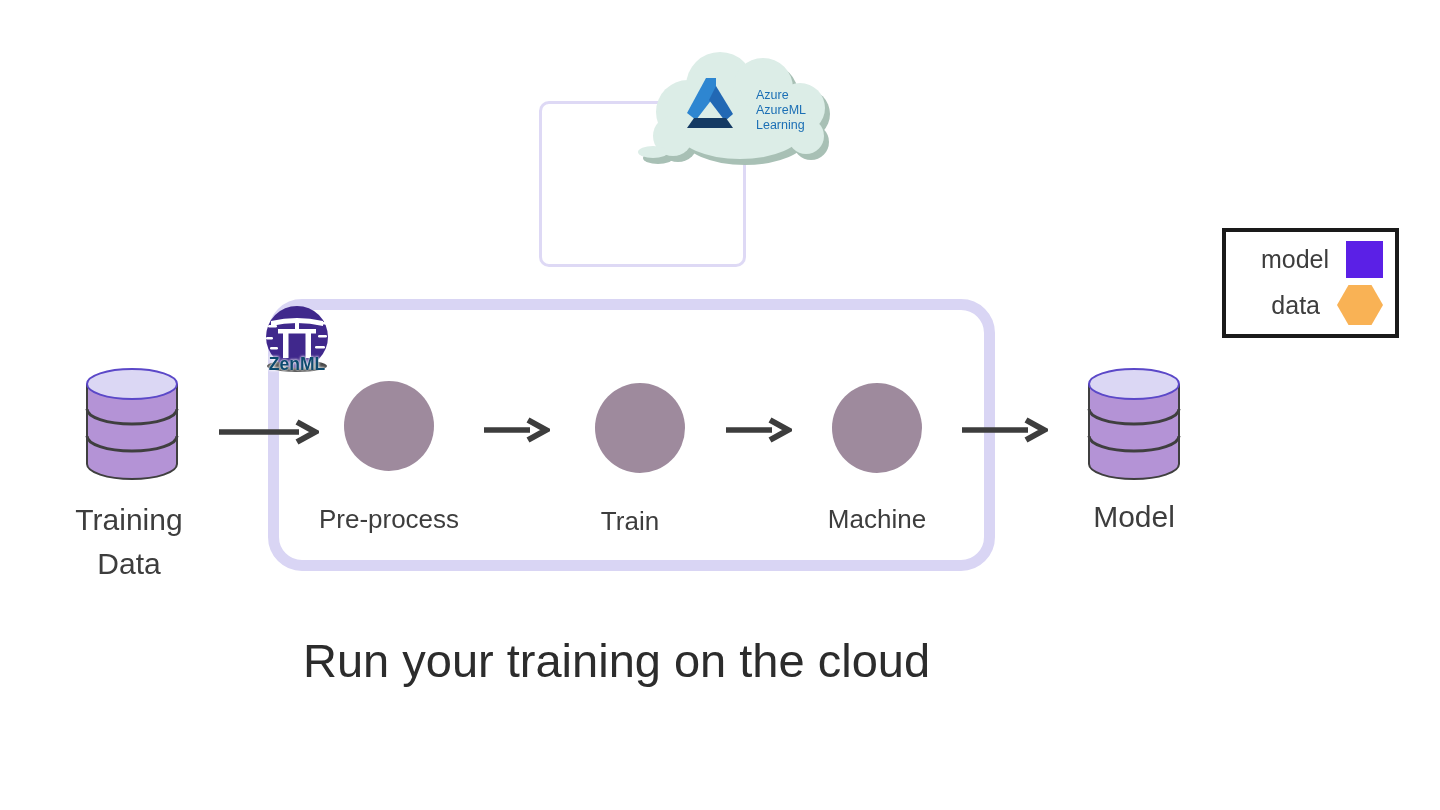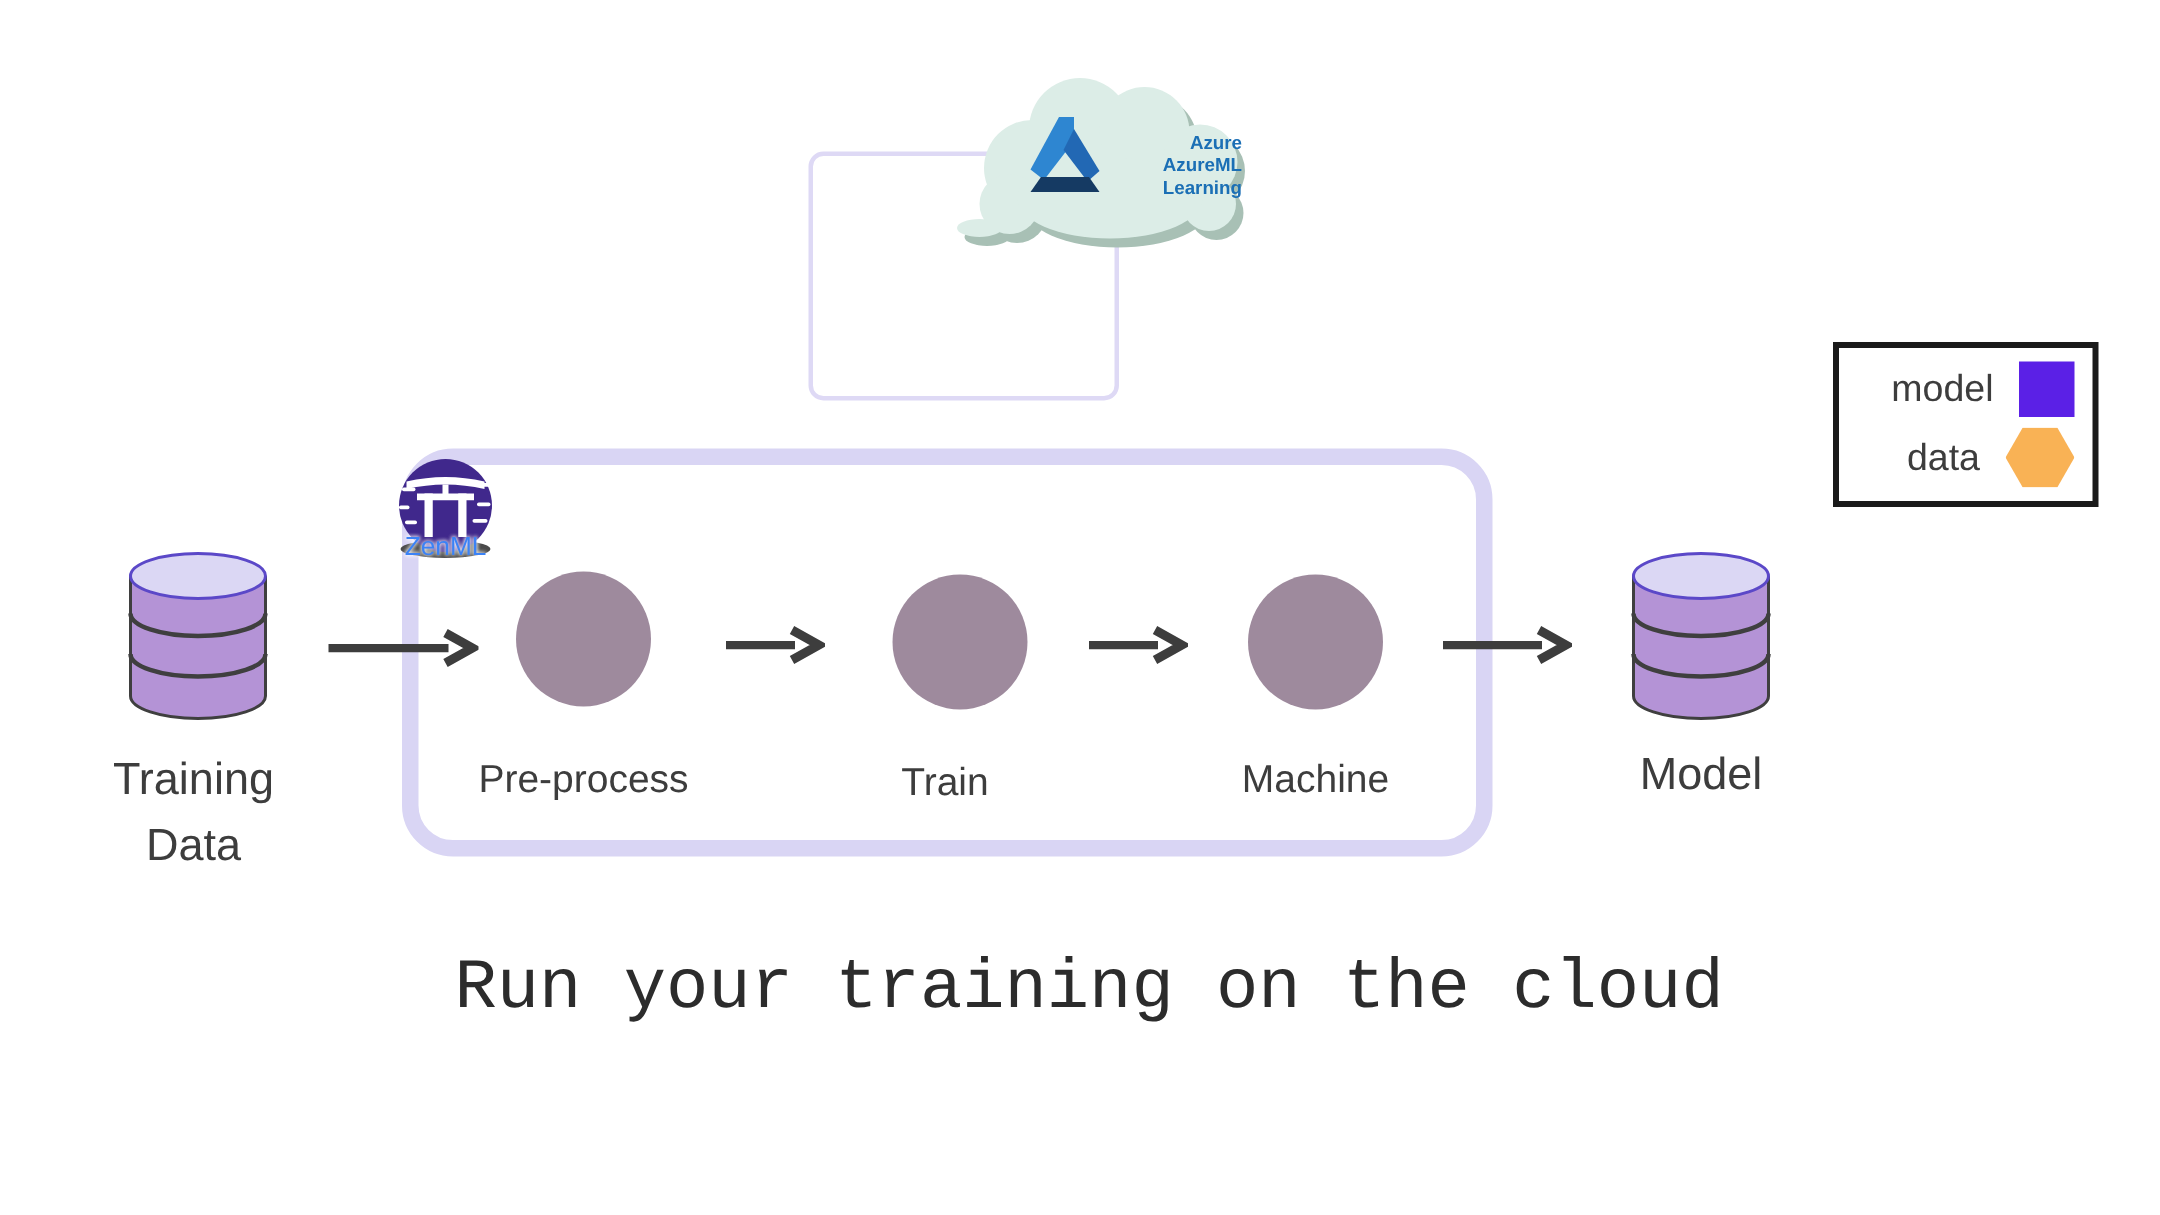--- a/index.html
+++ b/index.html
@@ -13,22 +13,22 @@
   .workspace-box{
     left:539px;top:101px;width:207px;height:166px;
     border:3px solid var(--workspace-border,#ded9f5);border-radius:10px;
     box-sizing:border-box;background:transparent;z-index:1;
   }
 
   
   .cloud-wrap{left:628px;top:46px;width:212px;height:128px;z-index:3;}
   .cloud-wrap svg{display:block;}
   .azure-label{
-    position:absolute;left:110px;top:42px;width:90px;
-    color:var(--azure-text,#1b6fb5);font-weight:bold;font-size:12.5px;line-height:15px;text-align:right;
+    position:absolute;left:128px;top:42px;width:90px;
+    color:var(--azure-text,#1b6fb5);font-weight:normal;font-size:12.5px;line-height:15px;
   }
   .azure-label span{display:block;}
 
   
   .legend{
     left:1222px;top:228px;width:177px;height:110px;background:#fff;
     border:4px solid #1a1a1a;box-sizing:border-box;z-index:2;
     display:flex;flex-direction:column;justify-content:space-evenly;padding:2px 12px 2px 0;
   }
   .legend-row{display:flex;align-items:center;justify-content:flex-end;gap:17px;}
@@ -43,21 +43,21 @@
   .pipeline-box{
     left:268px;top:299px;width:727px;height:272px;
     border:11px solid var(--pipeline-border,#d9d5f4);border-radius:34px;
     box-sizing:border-box;z-index:1;
   }
 
   
   .zenml{left:264px;top:304px;width:66px;height:74px;z-index:4;}
   .zenml-label{
     position:absolute;left:-8px;top:50px;width:82px;text-align:center;
-    font-weight:normal;font-size:17.5px;color:#3b82f6;
+    font-weight:bold;font-size:17.5px;color:#0c4a6e;
     text-shadow:0 0 3px #fff,0 0 3px #fff;
   }
 
   
   .step-circle{
     width:90px;height:90px;border-radius:50%;
     background:var(--step-circle,#9e8a9d);z-index:2;
   }
   .step-label{
     font-size:26px;font-weight:300;color:#3d3d3d;text-align:center;width:240px;z-index:2;
@@ -69,21 +69,21 @@
     font-size:30px;font-weight:300;color:#3d3d3d;text-align:center;width:170px;
     line-height:44px;z-index:2;
   }
   .db-label span{display:block;}
 
   .arrow{z-index:5;}
 
   
   .caption-title{
     left:303px;top:633px;font-size:47px;font-weight:300;color:#2c2c2c;
-    letter-spacing:0px;z-index:2;white-space:nowrap;font-family:Liberation Mono, monospace;
+    letter-spacing:0px;z-index:2;white-space:nowrap;
   }
   .caption-subtitle{
     left:306px;top:694px;font-size:31px;font-weight:300;color:#3f3f3f;z-index:2;white-space:nowrap;
   }
 </style>
 </head>
 <body>
 
 <div class="stage">
 

